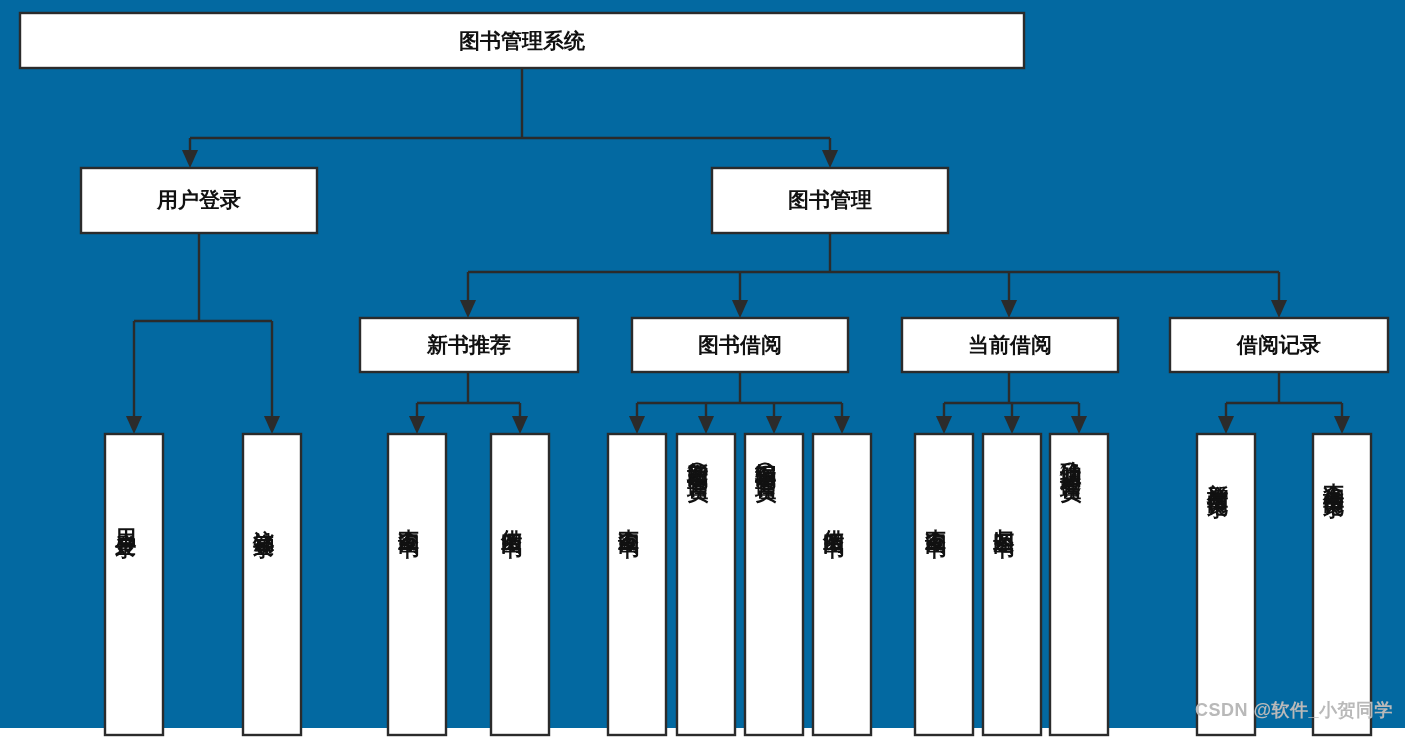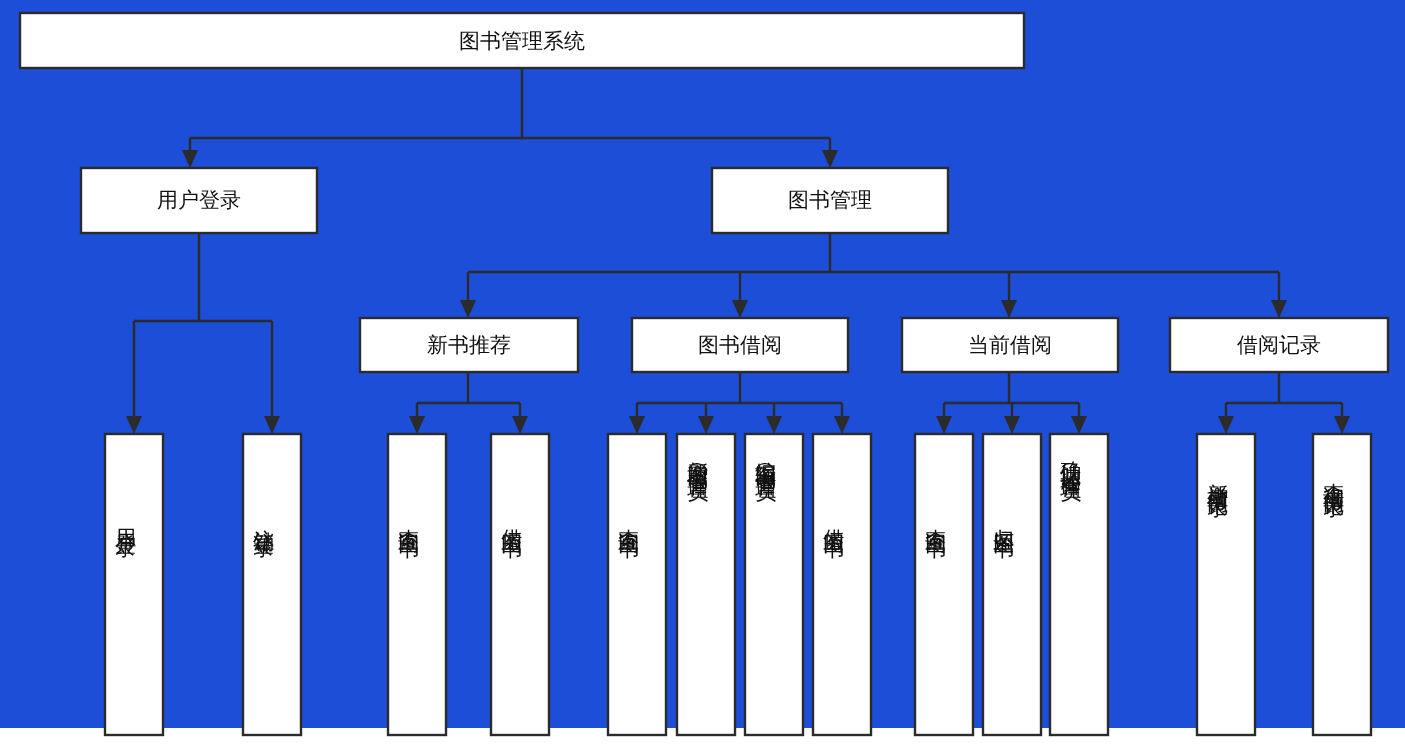--- a/index.html
+++ b/index.html
@@ -11,21 +11,22 @@
     width: 1405px;
     height: 747px;
     font-family: "Liberation Sans", "DejaVu Sans", sans-serif;
     overflow: hidden;
     position: relative;
   }
   #diagram-root {
     position: relative;
     width: 1405px;
     height: 728px;
-    background: #1d4ed8;
+    background: #0369a1;
+    font-weight: bold;
   }
   svg#flow {
     position: absolute;
     top: 0;
     left: 0;
     width: 1405px;
     height: 747px;
     display: block;
   }
   .node-box {
@@ -225,14 +226,15 @@
       <rect class="node-box" x="1197" y="434" width="58" height="301"></rect>
       <text class="node-label-v" x="1226" y="466">新增借阅记录</text>
     </g>
     <g>
       <rect class="node-box" x="1313" y="434" width="58" height="301"></rect>
       <text class="node-label-v" x="1342" y="466">查询借阅记录</text>
     </g>
 
   </svg>
 
+  <div class="watermark">CSDN @软件_小贺同学</div>
 
 </div>
 
 </body></html>

